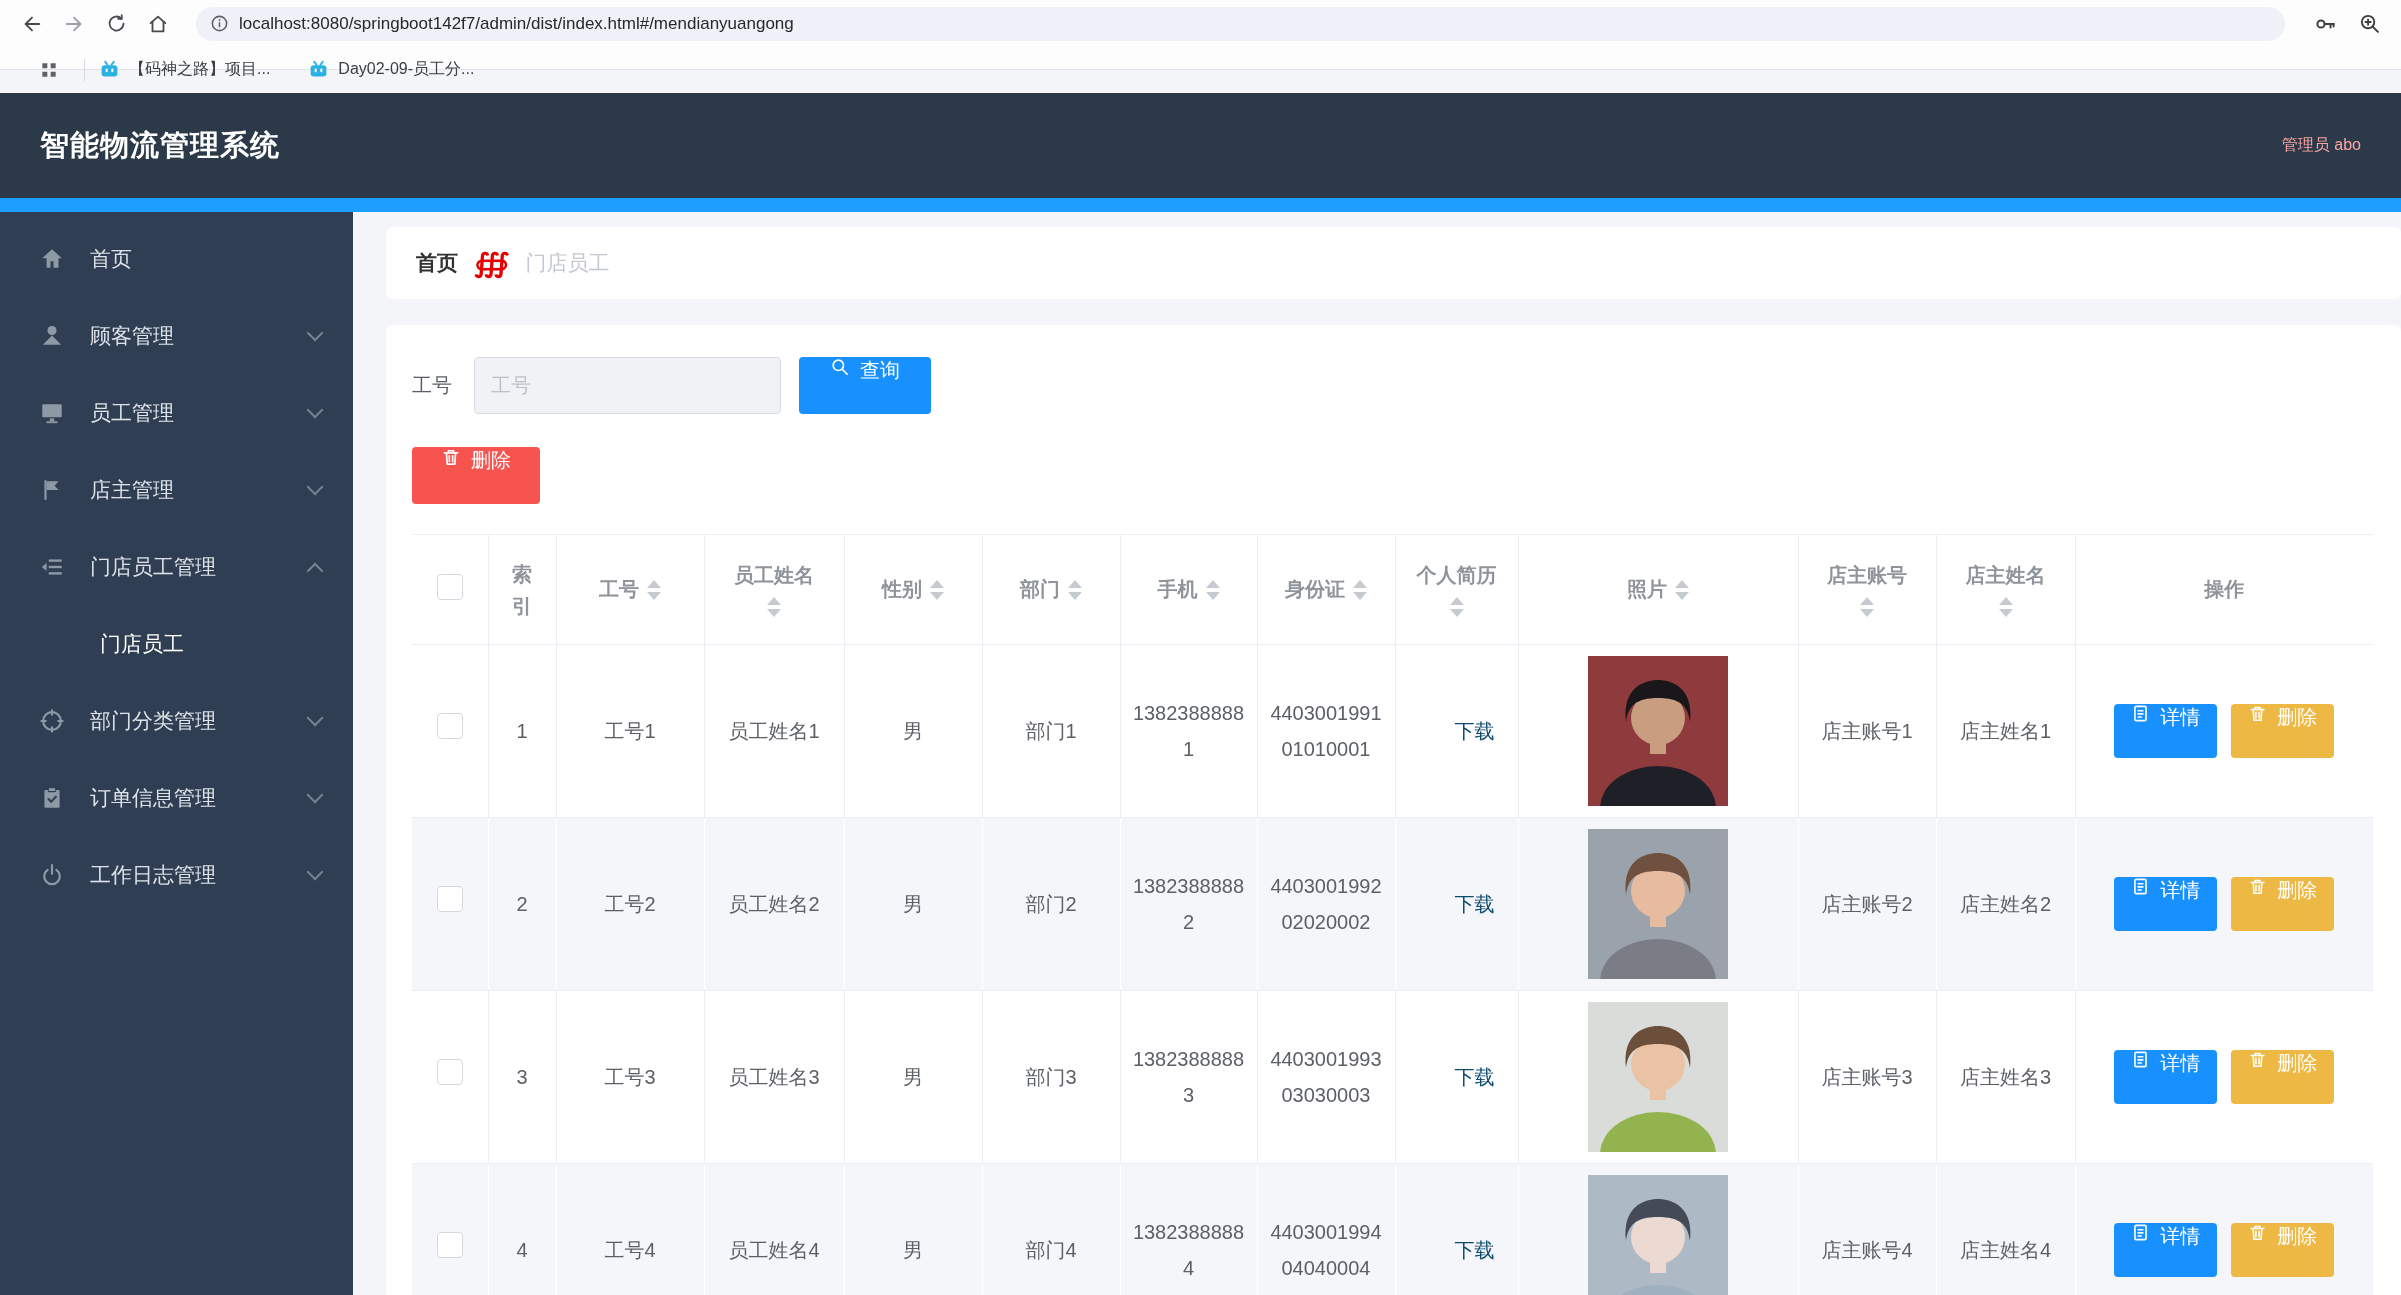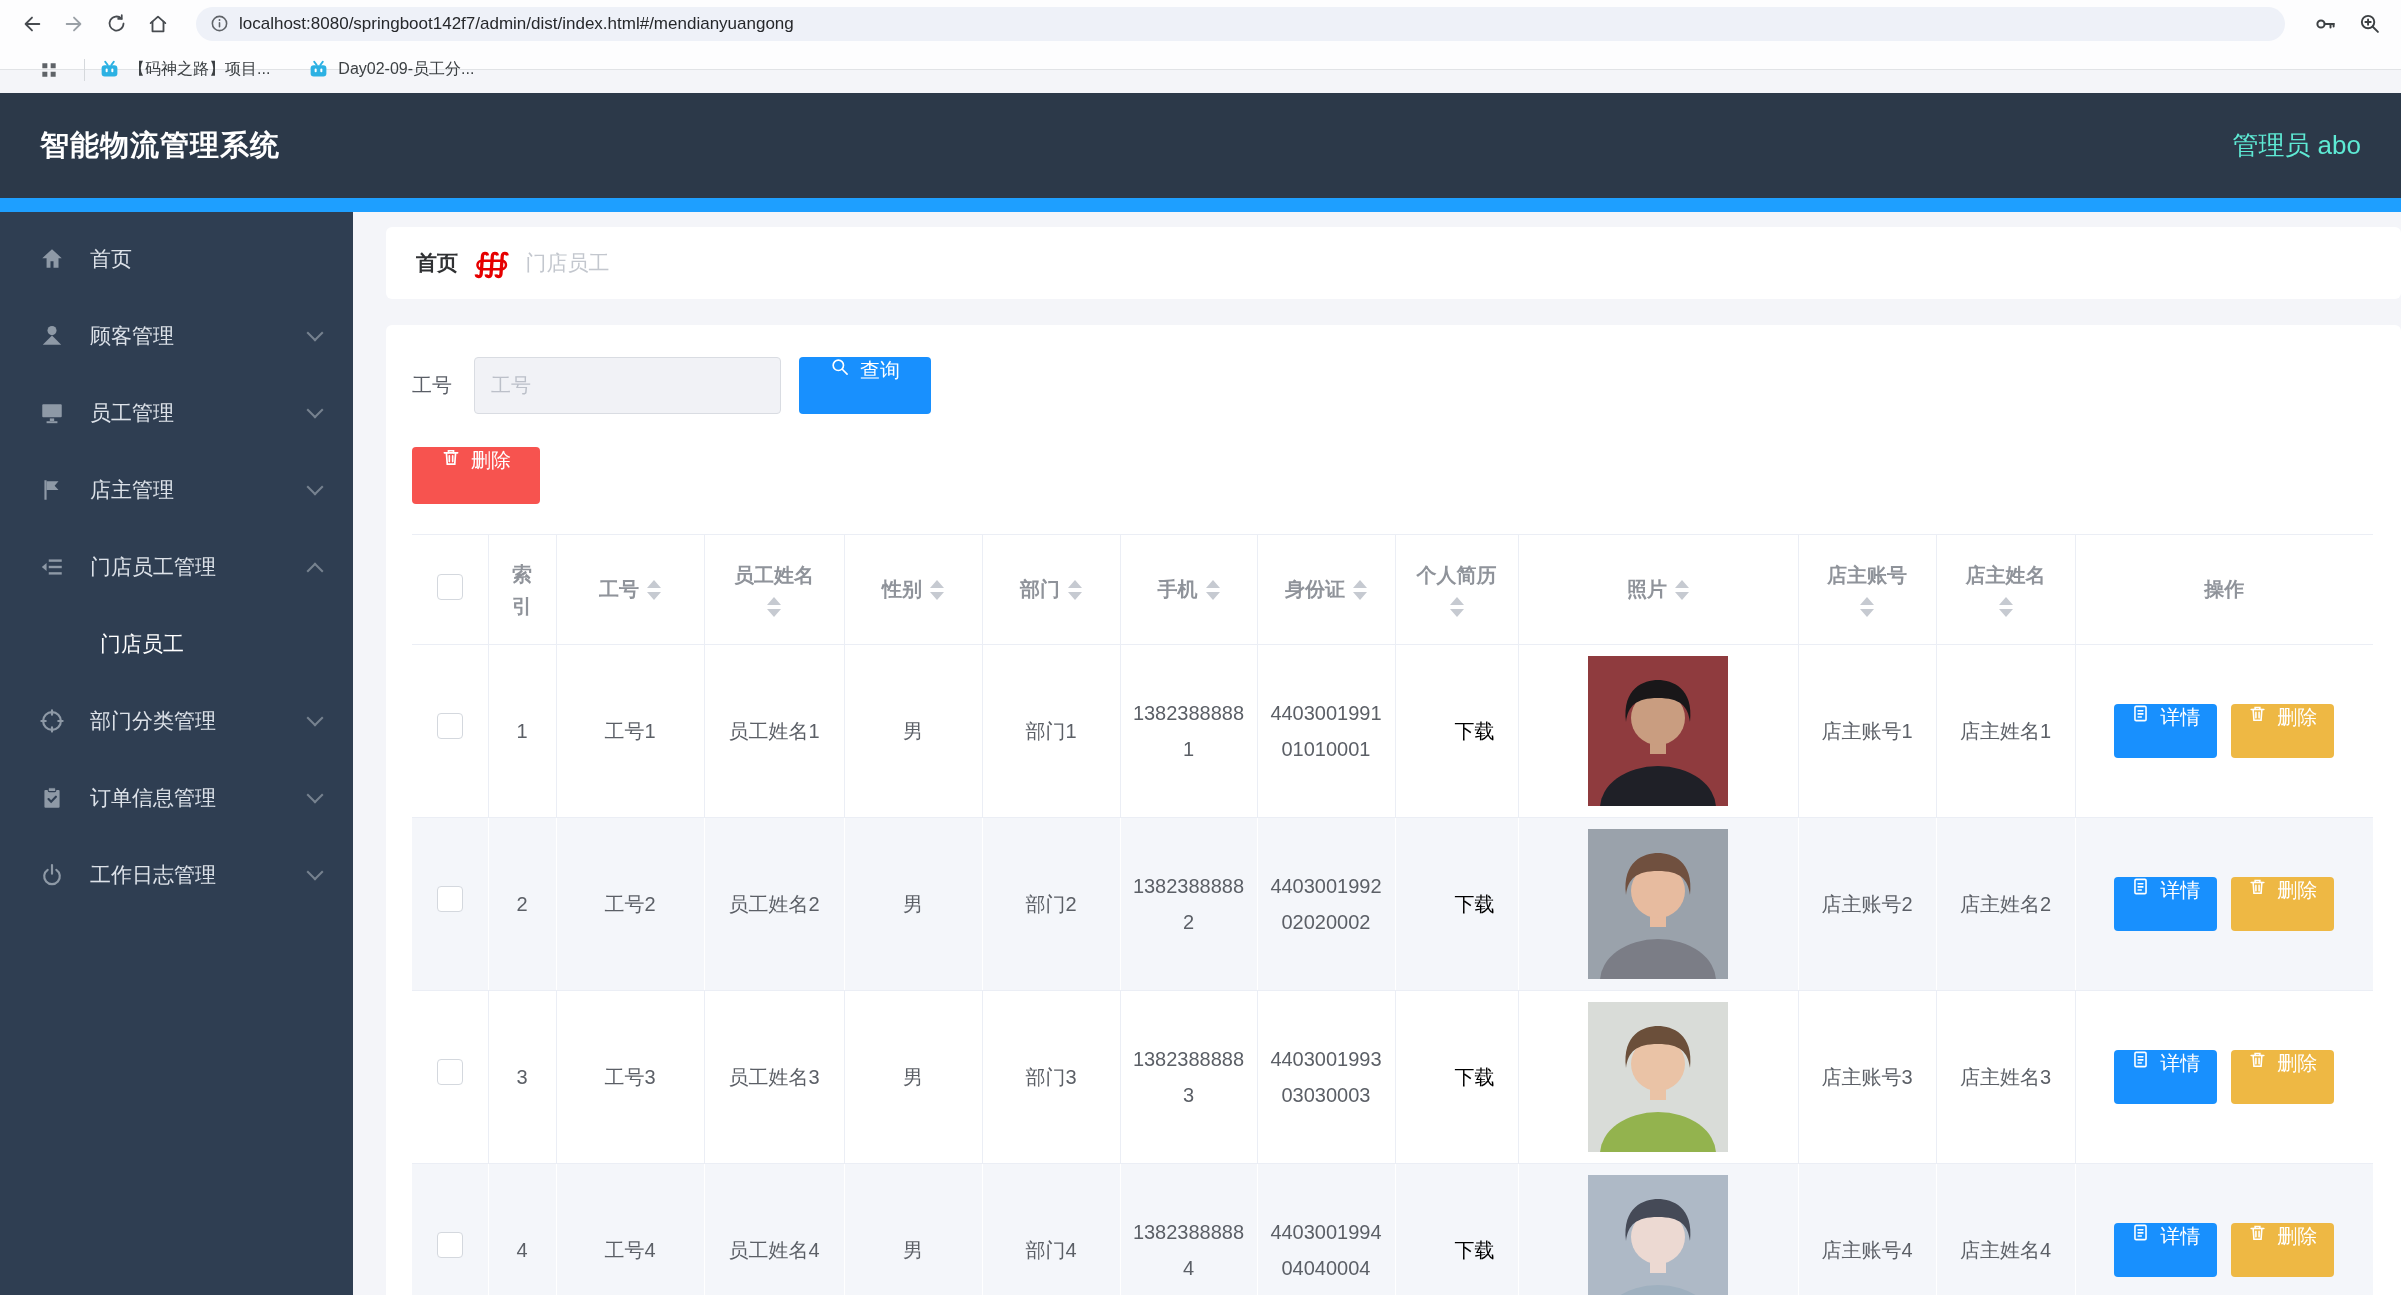--- a/index.html
+++ b/index.html
@@ -14,21 +14,21 @@
   .url-pill { flex:1; height:34px; background:#eef1f8; border-radius:17px; display:flex; align-items:center; padding:0 14px; margin:0 14px; cursor:text; }
   .url-text { font-size:17px; color:#26282b; margin-left:10px; white-space:nowrap; }
   .trail-btn { width:36px; height:36px; display:flex; align-items:center; justify-content:center; margin-left:8px; cursor:pointer; }
   .bookmarks { height:45px; display:flex; align-items:center; padding:0 34px; }
   .bm-sep { width:1px; height:22px; background:#d5d8dc; margin:0 14px; }
   .bookmark { display:flex; align-items:center; gap:9px; font-size:16px; color:#3c4043; margin-right:38px; cursor:pointer; }
 
   
   .app-header { position:absolute; top:93px; left:0; width:100%; height:105px; background:#2c3949; display:flex; align-items:center; justify-content:space-between; padding:0 40px; }
   .app-title { color:#ffffff; font-size:29px; font-weight:bold; letter-spacing:1px; }
-  .app-user { color:#5eead4; font-size:26px; cursor:pointer; }
+  .app-user { color:#fca5a5; font-size:16px; cursor:pointer; }
   .blue-bar { position:absolute; top:198px; left:0; width:100%; height:14px; background:#1e9fff; }
 
   
   .sidebar { position:absolute; top:212px; left:0; bottom:0; width:353px; background:#2f3e52; padding-top:8px; }
   .menu-item { height:77px; display:flex; align-items:center; padding:0 32px 0 38px; color:#dde2e9; font-size:21px; cursor:pointer; }
   .mi-icon { width:27px; height:27px; margin-right:25px; display:flex; align-items:center; justify-content:center; flex:0 0 auto; }
   .mi-label { flex:1; }
   .chev { width:12px; height:12px; border-right:2px solid #76828f; border-bottom:2px solid #76828f; transform:rotate(45deg); margin-top:-6px; }
   .chev.up { transform:rotate(-135deg); margin-top:8px; }
   .submenu-item { height:77px; display:flex; align-items:center; padding-left:100px; color:#ffffff; font-size:21px; cursor:pointer; }
@@ -57,21 +57,21 @@
   .th-inner.below { display:flex; flex-direction:column; gap:8px; }
   .th-narrow { display:inline-block; width:24px; word-break:break-all; line-height:1.6; }
   .carets { display:inline-flex; flex-direction:column; gap:4px; margin-left:8px; cursor:pointer; }
   .th-inner.below .carets { margin-left:0; }
   .carets i { width:0; height:0; border-left:7px solid transparent; border-right:7px solid transparent; display:block; }
   .carets .c-up { border-bottom:8px solid #c6cad1; }
   .carets .c-dn { border-top:8px solid #c6cad1; }
   tbody td { height:173px; text-align:center; font-size:20px; color:#5b5f66; border-bottom:1px solid #ebeef5; word-break:break-all; line-height:1.8; padding:0 12px; vertical-align:middle; background:#fff; }
   tr.striped td { background:#f4f6fa; border-right-color:#ffffff; }
   .checkbox { width:26px; height:26px; border:1px solid #d4d8de; border-radius:4px; background:#fff; display:inline-block; cursor:pointer; }
-  .link-download { color:#000000; cursor:pointer;margin-left:36px; }
+  .link-download { color:#0c4a6e; cursor:pointer;margin-left:36px; }
   .photo { width:140px; height:150px; display:block; margin:0 auto; cursor:pointer; }
   .p1 { --p-bg:#8f3b3e; --p-hair:#191719; --p-skin:#c99d80; --p-shirt:#1f2027; }
   .p2 { --p-bg:#9aa2ab; --p-hair:#70503f; --p-skin:#e7bb9f; --p-shirt:#7b7d86; }
   .p3 { --p-bg:#d9dcd8; --p-hair:#6b4f3a; --p-skin:#eac3a6; --p-shirt:#93b34e; }
   .p4 { --p-bg:#aeb9c6; --p-hair:#454a57; --p-skin:#ecd9d2; --p-shirt:#9fb0bf; }
   .actions { display:flex; gap:14px; justify-content:center; align-items:center; }
   .btn-detail { height:54px; padding:0 17px; background:#1890fe; }
   .btn-del { height:54px; padding:0 17px; background:#eeb844; }
 </style>
 </head>

